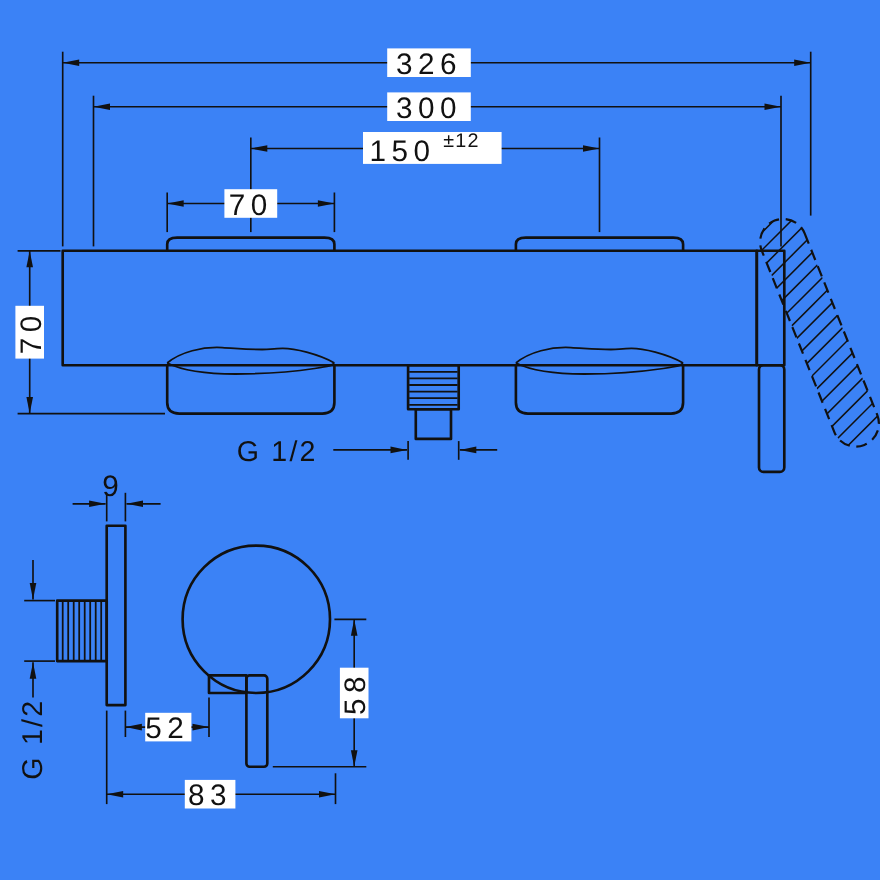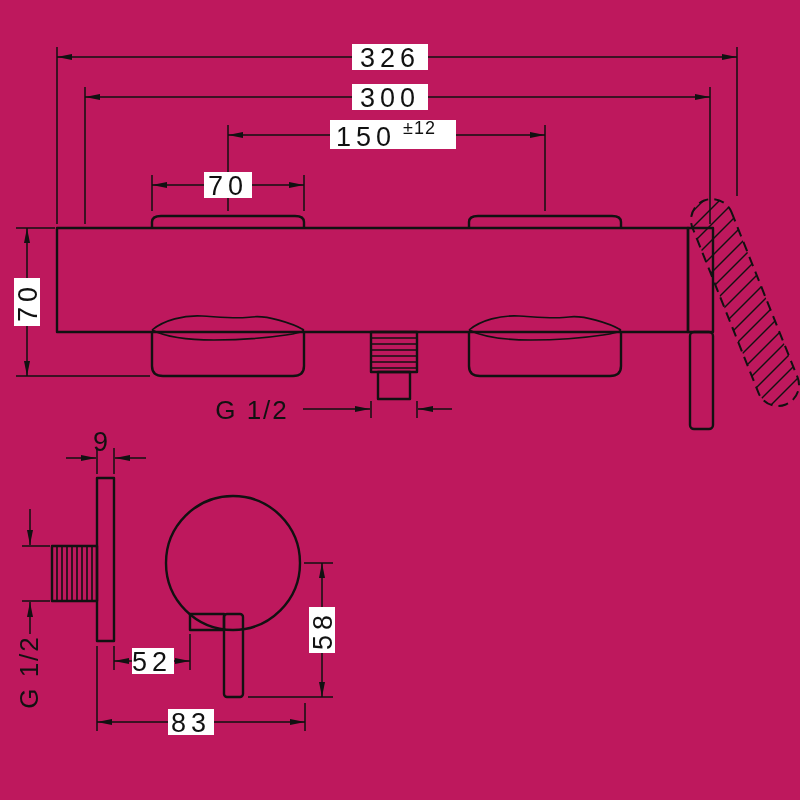--- a/index.html
+++ b/index.html
@@ -1,16 +1,16 @@
 <!DOCTYPE html>
 <html><head>
 <meta charset="utf-8">
 <style>
   html,body{margin:0;padding:0;background:#ffffff;}
-  .stage{width:800px;height:800px;background:#be185d;position:relative;}
+  .stage{width:800px;height:800px;background:#3b82f6;position:relative;}
   svg{display:block;}
   .obj{stroke:#111;stroke-width:2.4;fill:none;stroke-linejoin:round;stroke-linecap:round;}
   .thin{stroke:#111;stroke-width:1.6;fill:none;}
   .dim{stroke:#111;stroke-width:1.5;fill:none;}
   .dash{stroke:#111;stroke-width:2;fill:none;stroke-dasharray:10 6;}
   .hatch{stroke:#111;stroke-width:1.4;}
   .mask{fill:#ffffff;stroke:none;}
   text{font-family:"Liberation Sans",sans-serif;font-size:27px;fill:#111;
        letter-spacing:5px;text-anchor:middle;dominant-baseline:central;}
   .tol{font-size:18px;letter-spacing:1px;text-anchor:start;}

